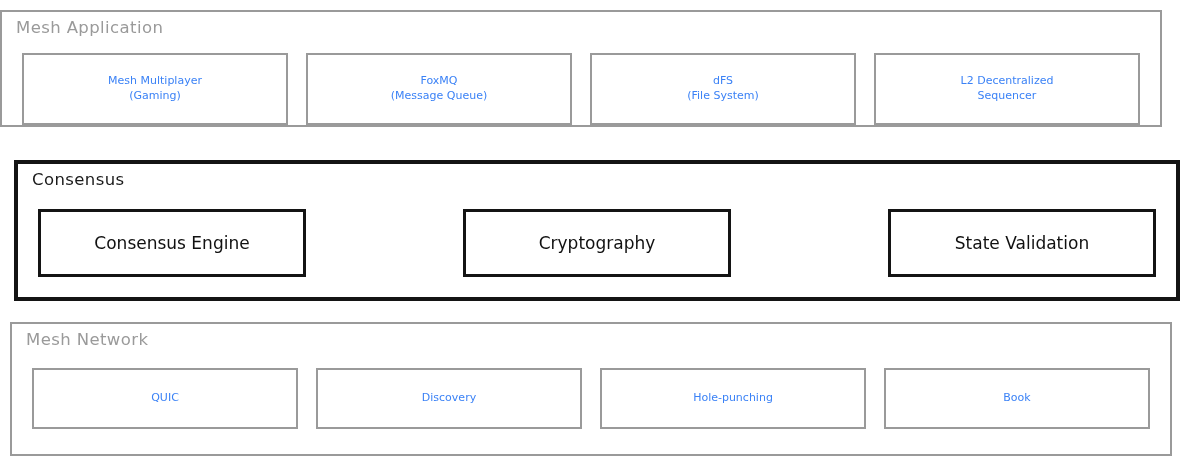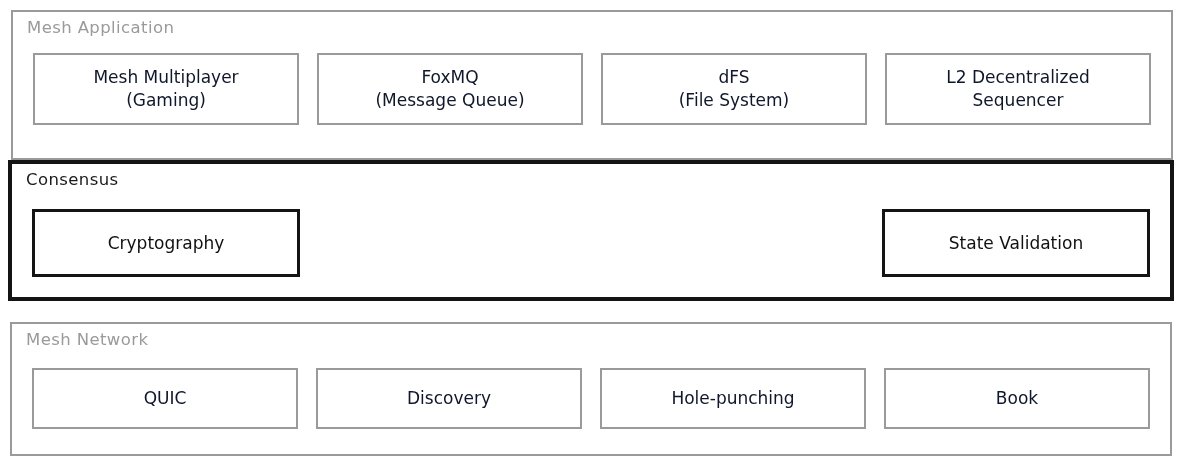--- a/index.html
+++ b/index.html
@@ -61,32 +61,32 @@
     align-items: center;
     justify-content: center;
     text-align: center;
     background: #ffffff;
     line-height: 1.35;
     white-space: pre-line;
     font-family: "DejaVu Sans", sans-serif;
   }
   .box.muted {
     border: 2px solid #9a9a9a;
-    color: #0f172a;
-    font-size: 17px;
+    color: #3b82f6;
+    font-size: 11px;
   }
   .box.emphasis {
     border: 3px solid #141414;
     color: #111111;
     font-size: 17px;
   }
 
   
-  #layer-application { left: 11px;  top: 10px;  width: 1162px; height: 150px; }
-  #layer-consensus   { left: 8px;   top: 160px; width: 1166px; height: 141px; }
+  #layer-application { left: 0;  top: 10px;  width: 1162px; height: 117px; }
+  #layer-consensus   { left: 14px;   top: 160px; width: 1166px; height: 141px; }
   #layer-network     { left: 10px;  top: 322px; width: 1162px; height: 134px; }
 
   #layer-application .box-row { top: 41px;  height: 72px;  padding: 0 20px; }
   #layer-consensus   .box-row { top: 45px;  height: 68px;  padding: 0 20px; }
   #layer-network     .box-row { top: 44px;  height: 61px;  padding: 0 20px; }
 
   #layer-application .box { width: 266px; }
   #layer-consensus   .box { width: 268px; }
   #layer-network     .box { width: 266px; }
 </style>
@@ -105,20 +105,21 @@
       <div class="box muted">dFS
 (File System)</div>
       <div class="box muted">L2 Decentralized
 Sequencer</div>
     </div>
   </div>
 
   <div id="layer-consensus" class="layer emphasis">
     <div class="layer-title">Consensus</div>
     <div class="box-row">
+      <div class="box emphasis">Consensus Engine</div>
       <div class="box emphasis">Cryptography</div>
       <div class="box emphasis">State Validation</div>
     </div>
   </div>
 
   <div id="layer-network" class="layer muted">
     <div class="layer-title">Mesh Network</div>
     <div class="box-row">
       <div class="box muted">QUIC</div>
       <div class="box muted">Discovery</div>

